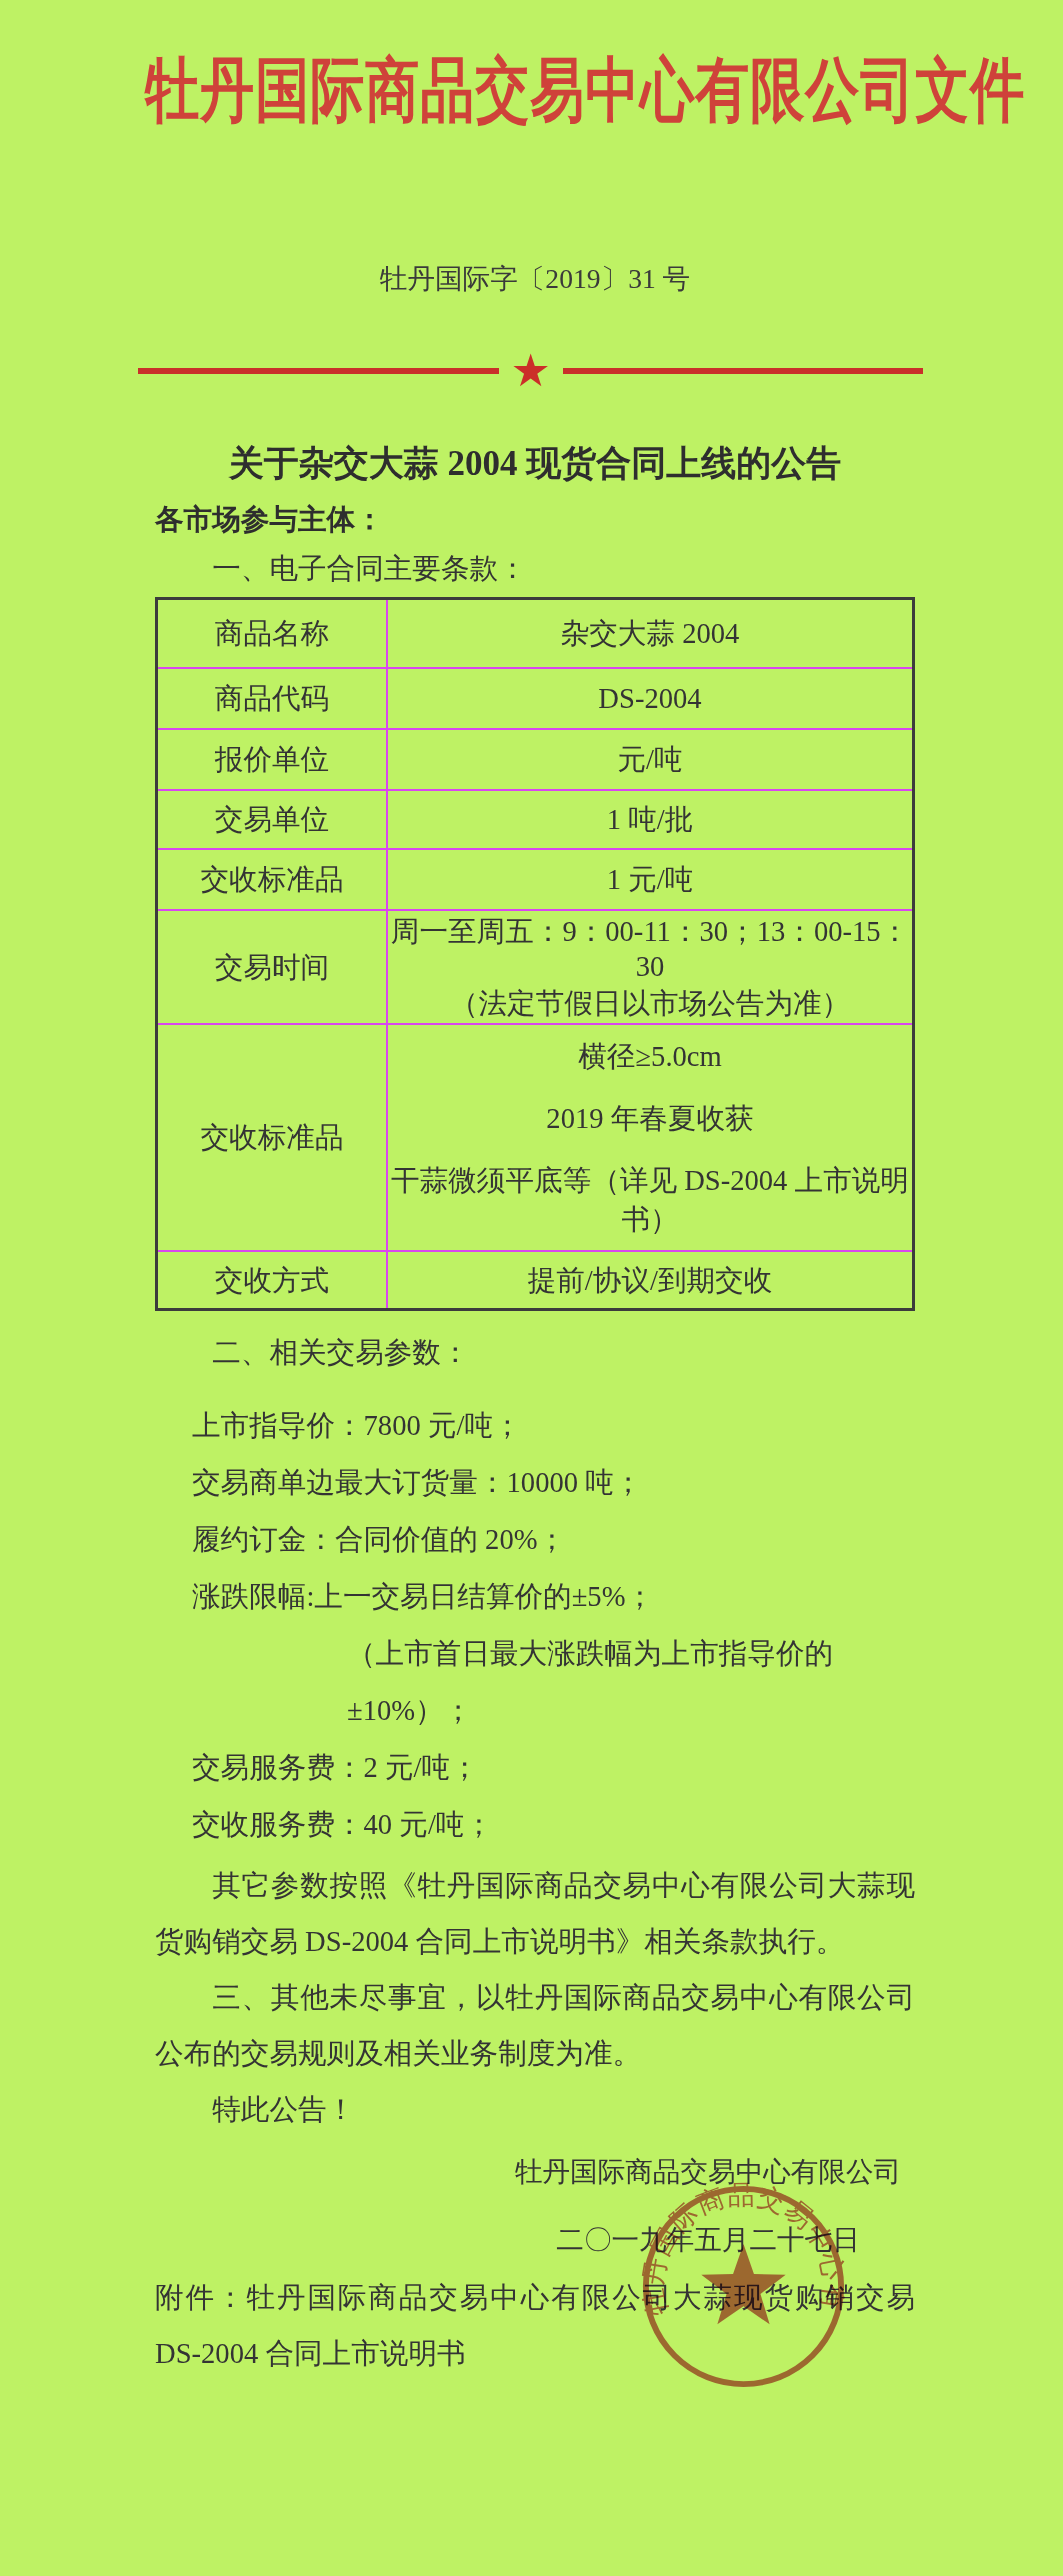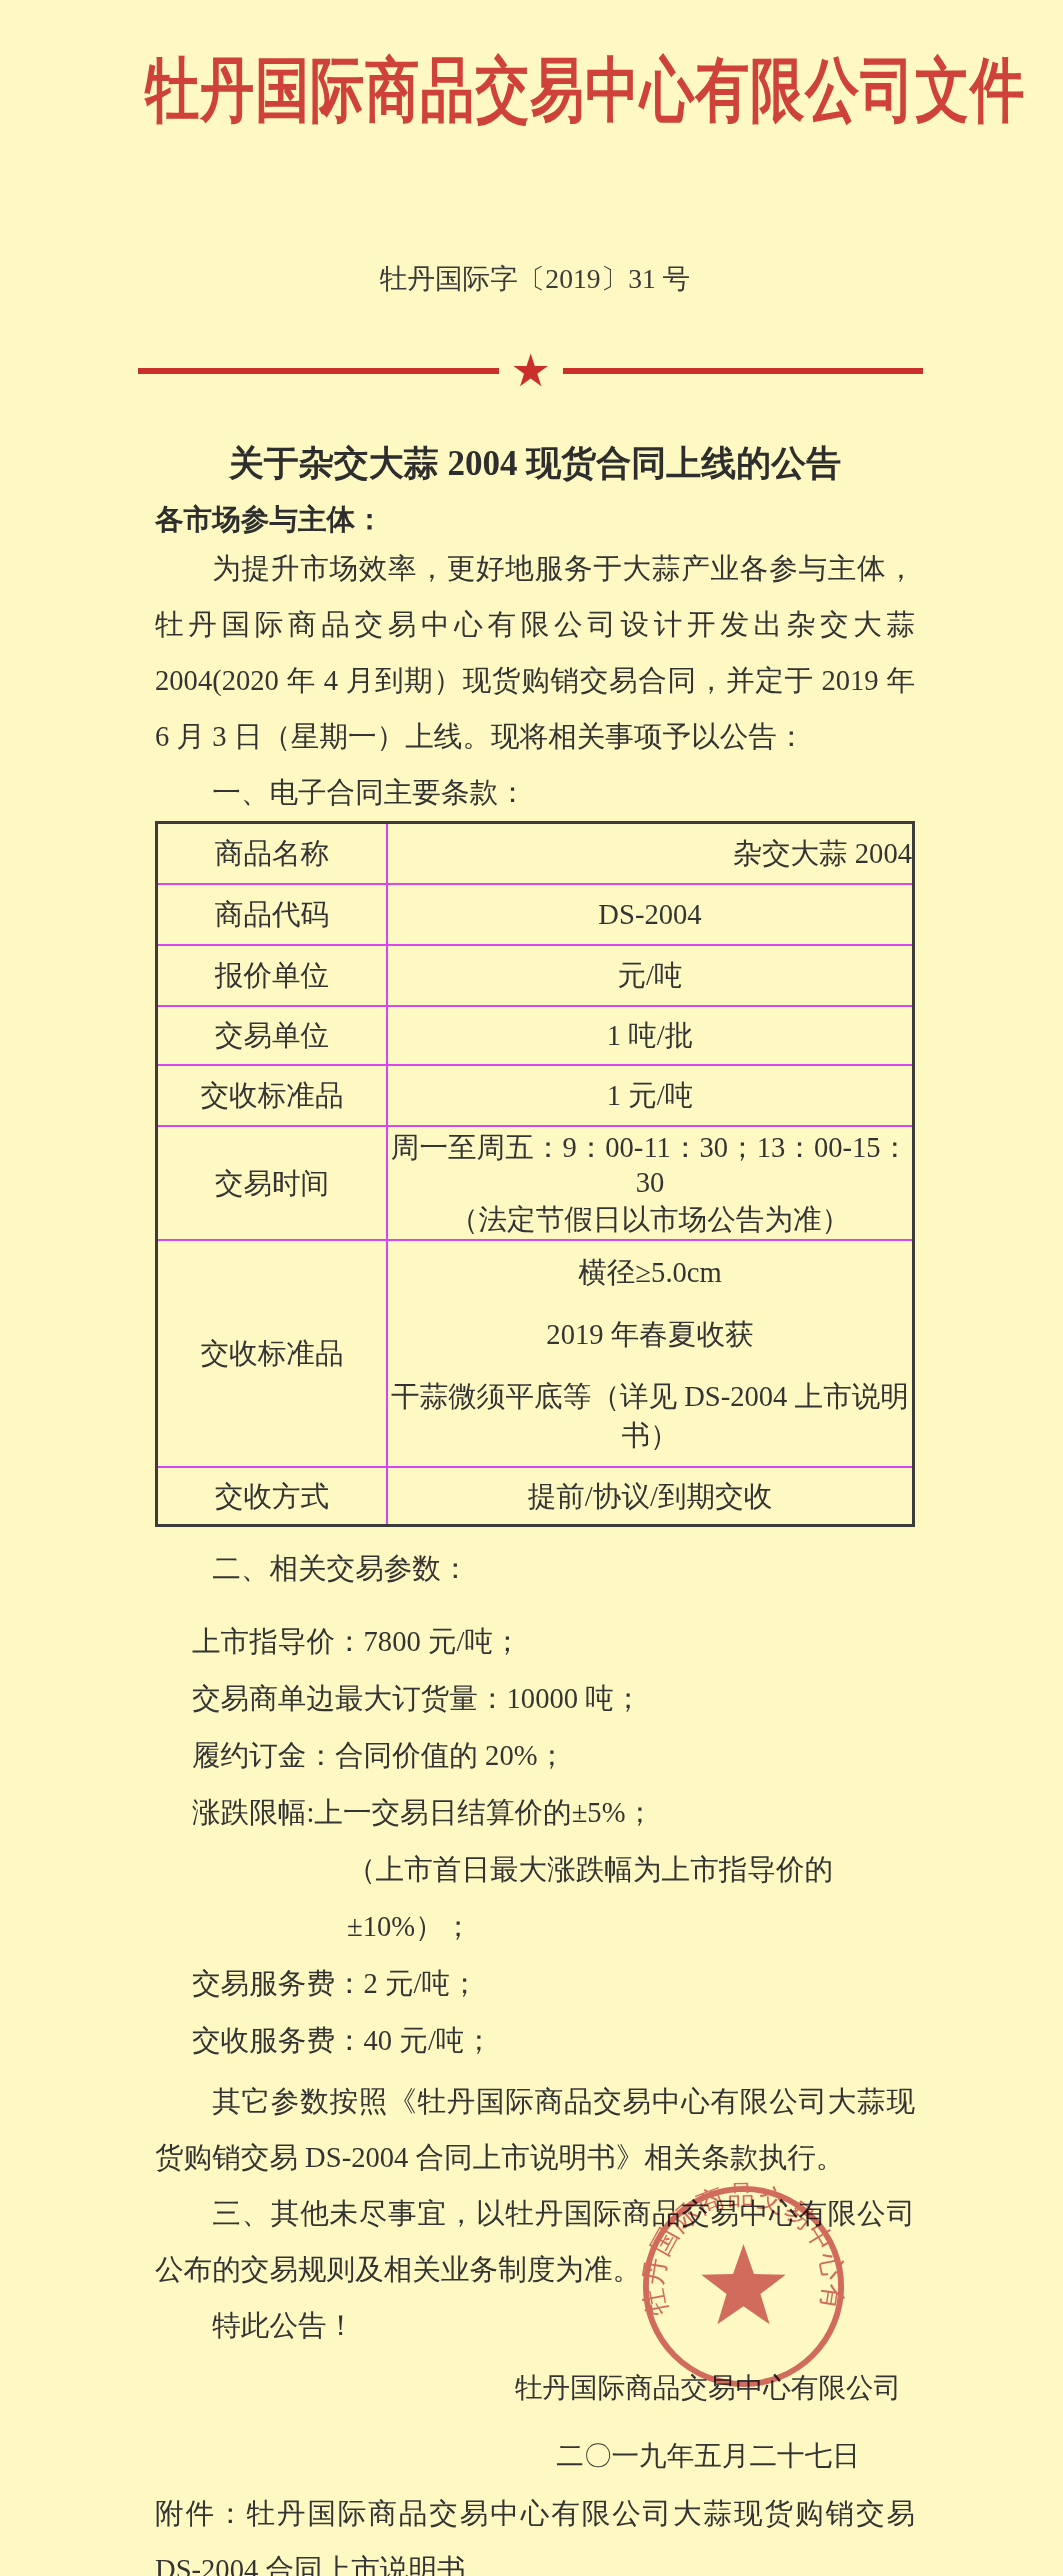--- a/index.html
+++ b/index.html
@@ -1,18 +1,18 @@
 <!DOCTYPE html>
 <html><head>
 <meta charset="utf-8">
 <style>
   html,body{margin:0;padding:0;background:#ffffff;}
   .page{
     width:1063px;height:2576px;box-sizing:border-box;position:relative;
-    background:#fef9c3;overflow:hidden;
+    background:#bef264;overflow:hidden;
     padding:44px 148px 0 155px;
     font-family:"Liberation Serif","DejaVu Serif",serif;
     color:#333333;
   }
   .header-title{
     margin:0;text-align:center;white-space:nowrap;
     font-size:54px;font-weight:bold;color:#cf423a;
     letter-spacing:1px;margin-left:-9.8px;margin-right:-9.8px;
     transform:scaleY(1.3);transform-origin:top center;
   }
@@ -73,30 +73,29 @@
   <div class="red-rule">
     <span class="rule-line"></span>
     <span class="rule-star">★</span>
     <span class="rule-line"></span>
   </div>
 
   <h2 class="announce-title">关于杂交大蒜 2004 现货合同上线的公告</h2>
 
   <p class="salutation">各市场参与主体：</p>
 
-  <p class="body indent">为提升市场效率，更好地服务于大蒜产业各参与主体，牡丹国际商品交易中心有限公司设计开发出杂交大蒜2004(2020 年 4 月到期）现货购销交易合同，并定于 2019 年 6 月 3 日（星期一）上线。现将相关事项予以公告：</p>
 
   <p class="body indent">一、电子合同主要条款：</p>
 
   <table class="contract">
     <tbody id="contract-tbody">
         <tr style="height: 59px;">
           <td class="col-label">商品名称</td>
           <td>
-            <div class="cell-flex" style="height: 59px; align-items: flex-end;">
+            <div class="cell-flex" style="height: 67px;">
               <div>杂交大蒜 2004</div>
             </div>
           </td>
         </tr>
         <tr style="height: 59px;">
           <td class="col-label">商品代码</td>
           <td>
             <div class="cell-flex" style="height: 59px;">
               <div>DS-2004</div>
             </div>

